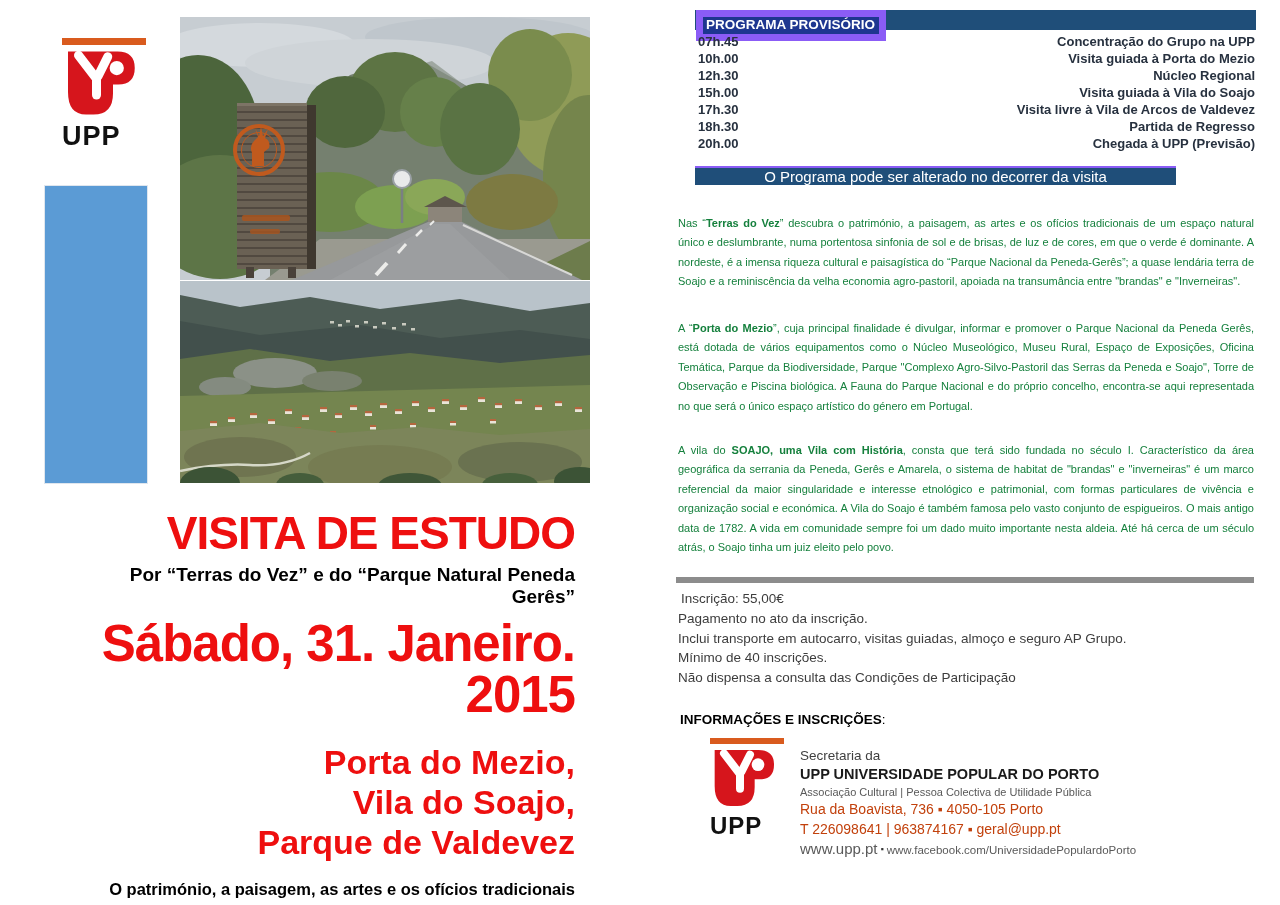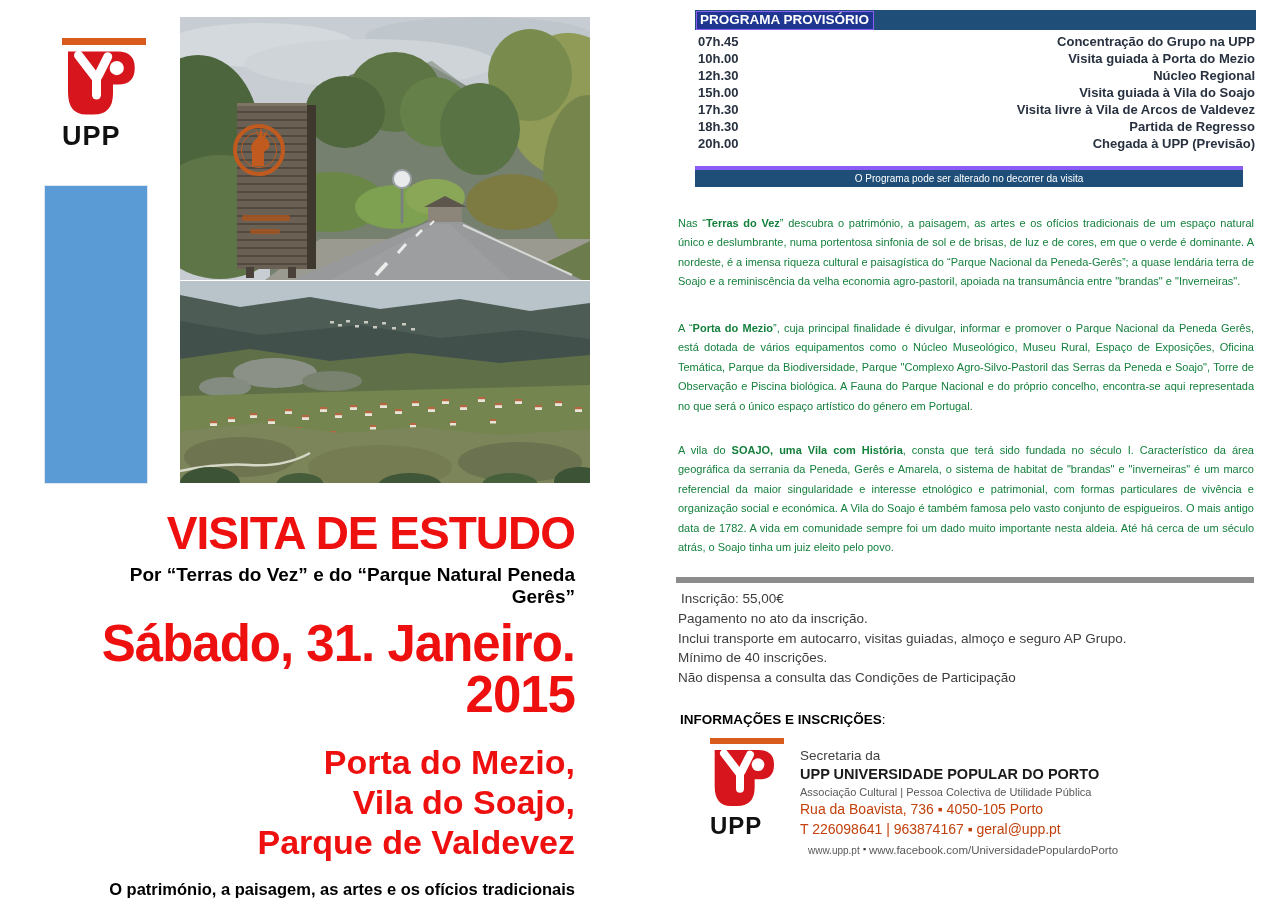--- a/index.html
+++ b/index.html
@@ -24,46 +24,46 @@
   .main-title{font-size:46px;font-weight:bold;color:var(--accent_red);line-height:1.0;letter-spacing:-1px;}
   .sub-title{font-size:19px;font-weight:bold;color:#000;margin-top:8px;}
   .date-title{font-size:51px;font-weight:bold;color:var(--accent_red);margin-top:10px;line-height:1.0;letter-spacing:-1px;}
   .dest-block{margin-top:22px;}
   .dest{font-size:34px;font-weight:bold;color:var(--accent_red);line-height:40px;}
   .tagline{margin-top:16px;}
   .tagline div{font-size:16.5px;font-weight:bold;color:#000;line-height:23px;}
   
   .program-header-bar{position:absolute;left:695px;top:10px;width:561px;height:20px;background:var(--navy);}
   .program-header-text{display:inline-block;margin:0 0 0 1px;padding:0 4px 1px 3px;background:var(--highlight);
-    border:1px solid #8b5cf6;color:#fff;font-weight:bold;font-size:13.5px;line-height:16px;}
+    border:7px solid #8b5cf6;color:#fff;font-weight:bold;font-size:13.5px;line-height:16px;}
   .schedule{position:absolute;left:698px;top:33px;width:557px;}
   .schedule-row{display:flex;line-height:17px;font-size:13px;font-weight:bold;color:#27313f;justify-content:space-between;}
   .schedule-time{width:76px;flex:0 0 76px;}
-  .notice-bar{position:absolute;left:695px;top:166px;width:548px;height:17px;background:var(--navy);
-    color:#fff;font-size:10px;line-height:17px;text-align:center;border-top:4px solid #8b5cf6;}
+  .notice-bar{position:absolute;left:695px;top:166px;width:481px;height:17px;background:var(--navy);
+    color:#fff;font-size:15px;line-height:17px;text-align:center;border-top:2px solid #8b5cf6;}
   .paras{position:absolute;left:678px;top:0;width:576px;}
   .para{position:absolute;margin:0;font-size:11px;line-height:19.4px;text-align:justify;color:#15803d;width:576px;}
   .para-1{top:214px;}
   .para-2{top:319px;}
   .para-3{top:441px;}
   .divider{position:absolute;left:676px;top:577px;width:578px;height:6px;background:var(--divider);}
   .enroll{position:absolute;left:678px;top:589px;width:576px;font-size:13.5px;color:#3d3d3d;line-height:19.8px;}
   .enroll .first{padding-left:3px;}
   .info-heading{position:absolute;left:680px;top:712px;font-size:13.5px;color:#000;}
   .info-heading b{font-weight:bold;}
   .contact-logo{left:710px;top:738px;width:74px;}
   .contact-logo .logo-bar{height:6px;}
   .contact-logo .logo-text{font-size:24px;margin-top:2px;}
   .contact-text{position:absolute;left:800px;top:746px;width:456px;}
   .c-secretaria{font-size:13.5px;color:#3f3f3f;line-height:19px;}
   .c-org{font-size:14.5px;font-weight:bold;color:#1a1a1a;line-height:19px;}
   .c-assoc{font-size:11px;color:#595959;line-height:16px;}
   .c-gray{font-size:14px;color:#c2410c;line-height:19.5px;}
   .c-web{line-height:20px;color:#595959;}
-  .c-web-main{font-size:10px;margin-left:8px;}
+  .c-web-main{font-size:15px;}
   .c-web-sep{font-size:9px;vertical-align:2px;padding:0 3px;color:#333;}
   .c-web-fb{font-size:11.5px;}
 </style>
 </head>
 <body>
 
 <div class="page">
 
   <div class="upp-logo upp-logo-top">
     <div class="logo-bar"></div>

